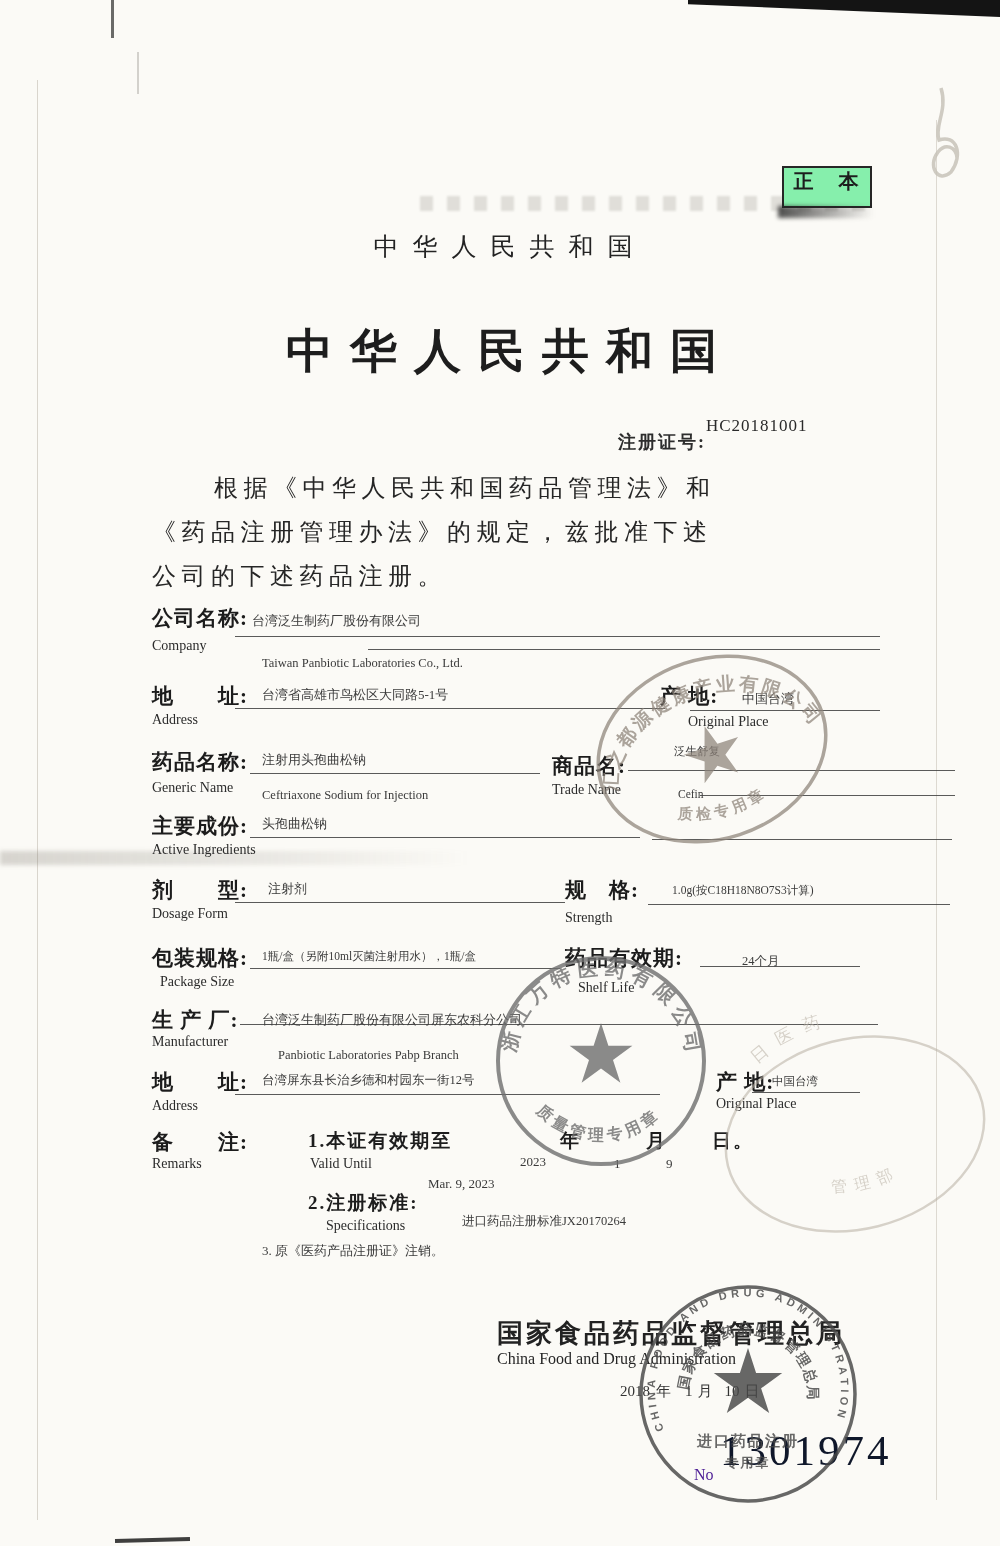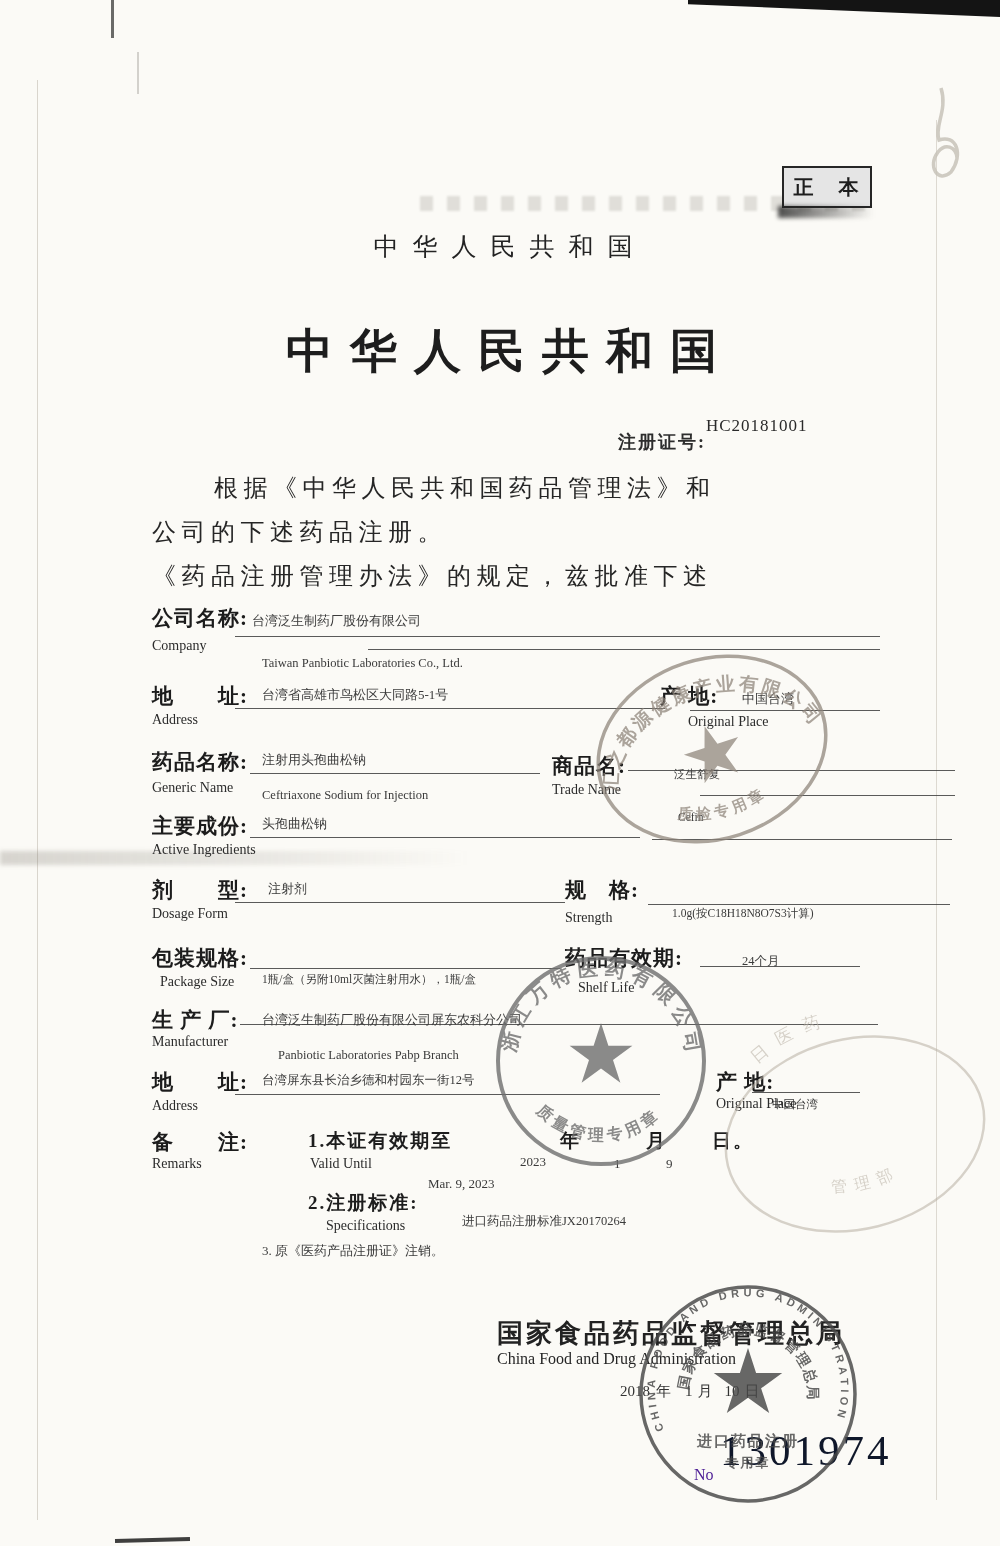--- a/index.html
+++ b/index.html
@@ -2,21 +2,21 @@
 <html><head>
 <meta charset="utf-8">
 <style>
   html,body{margin:0;padding:0;background:#e8e6e1;}
   .page{position:relative;width:1000px;height:1546px;margin:0 auto;background:#fbfaf6;
         font-family:"Liberation Serif","DejaVu Serif",serif;color:#2d2d2d;overflow:hidden;}
   .a{position:absolute;}
   .lbl{font-size:21px;font-weight:700;letter-spacing:1px;color:#1c1c1c;white-space:nowrap;}
   .sub{font-size:14px;color:#2b2b2b;white-space:nowrap;}
   .val{font-size:13px;color:#3a3a3a;white-space:nowrap;}
-  .valsm{font-size:11.5px;color:#3a3a3a;white-space:nowrap;margin-top:23px;}
+  .valsm{font-size:11.5px;color:#3a3a3a;white-space:nowrap;}
   .rule{height:0;border-bottom:1.8px solid #3d3d3d;opacity:.85;}
   .rem{font-size:19px;font-weight:700;color:#1d1d1d;white-space:nowrap;letter-spacing:2px;}
   .ghost{background:repeating-linear-gradient(90deg,rgba(110,105,95,.38) 0 13px,rgba(110,105,95,0) 13px 27px);
          filter:blur(1.2px);}
   .smudge{background:linear-gradient(90deg,rgba(120,115,105,.28),rgba(120,115,105,.12) 60%,rgba(120,115,105,0));
           filter:blur(2px);}
   svg{overflow:visible;}
 </style>
 </head>
 <body>
@@ -29,36 +29,36 @@
   <div class="a" style="left:111px;top:0;width:3px;height:38px;background:#2c2c2c;opacity:.7;"></div>
   <div class="a" style="left:137px;top:52px;width:2px;height:42px;background:#8a857d;opacity:.35;"></div>
   <div class="a ghost" style="left:420px;top:196px;width:455px;height:15px;opacity:.5;"></div>
   <div class="a smudge" style="left:0;top:851px;width:470px;height:14px;"></div>
   <div class="a" style="left:115px;top:1538px;width:75px;height:4px;background:#1d1d1d;transform:rotate(-1.5deg);opacity:.85;"></div>
 
   <svg class="a" style="left:905px;top:82px;" width="70" height="130" viewBox="0 0 70 130">
     <path d="M 36,6 C 43,28 29,44 34,58 C 51,52 59,72 46,90 C 33,102 22,84 33,70 C 40,61 51,64 52,76" fill="none" stroke="#c7c2b8" stroke-width="3.5" opacity="0.85"></path>
   </svg>
 
-  <div class="a" style="left:782px;top:166px;width:86px;height:38px;border:2px solid #262626;background:#e5e5e5;
-              display:flex;align-items:center;justify-content:center;font-size:20px;font-weight:700;letter-spacing:10px;color:#1d1d1d;">
+  <div class="a" style="left:782px;top:166px;width:86px;height:38px;border:2px solid #262626;background:#86efac;
+              display:flex;align-items:flex-start;justify-content:center;font-size:20px;font-weight:700;letter-spacing:10px;color:#1d1d1d;">
     <span style="padding-left:8px;white-space:nowrap;">正  本</span>
   </div>
   <div class="a" style="left:778px;top:206px;width:96px;height:12px;filter:blur(2px);
               background:linear-gradient(90deg,rgba(35,35,35,.8),rgba(35,35,35,0));"></div>
 
   <div class="a" style="left:152px;top:230px;width:716px;text-align:center;font-size:25px;letter-spacing:14px;color:#232323;">中华人民共和国</div>
   <div class="a" style="left:152px;top:320px;width:716px;text-align:center;font-size:47px;font-weight:700;letter-spacing:17px;color:#1d1d1d;">中华人民共和国</div>
   <div class="a" style="left:618px;top:430px;font-size:18px;font-weight:700;letter-spacing:2px;">注册证号:</div>
   <div class="a" style="left:706px;top:416px;font-size:17px;letter-spacing:1px;color:#2a2a2a;">HC20181001</div>
 
   <div class="a" style="left:152px;top:466px;width:732px;font-size:24px;letter-spacing:5.5px;line-height:44px;color:#262626;">
     <div style="text-indent:62px;white-space:nowrap;">根据《中华人民共和国药品管理法》和</div>
+    <div style="white-space:nowrap;">《药品注册管理办法》的规定，兹批准下述</div>
     <div style="white-space:nowrap;">公司的下述药品注册。</div>
-    <div style="white-space:nowrap;">《药品注册管理办法》的规定，兹批准下述</div>
   </div>
 
   <div class="a lbl" style="left:152px;top:604px;">公司名称:</div>
   <div class="a sub" style="left:152px;top:638px;">Company</div>
   <div class="a val" style="left:252px;top:612px;">台湾泛生制药厂股份有限公司</div>
   <div class="a rule" style="left:235px;top:636px;width:645px;"></div>
   <div class="a rule" style="left:368px;top:649px;width:512px;"></div>
   <div class="a val" style="left:262px;top:656px;font-size:12.5px;">Taiwan Panbiotic Laboratories Co., Ltd.</div>
 
   <div class="a lbl" style="left:152px;top:682px;">地　　址:</div>

